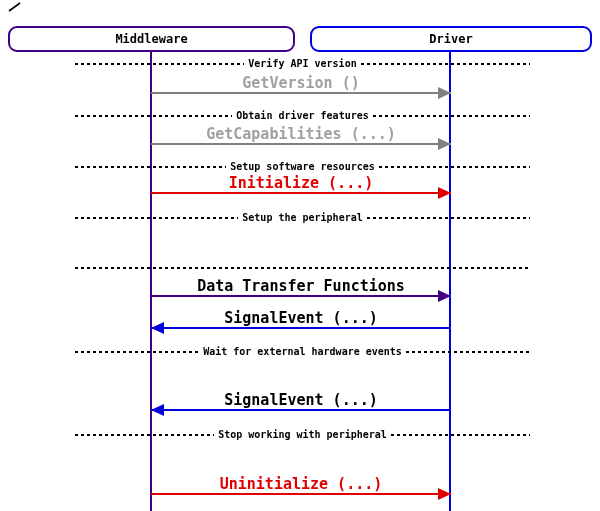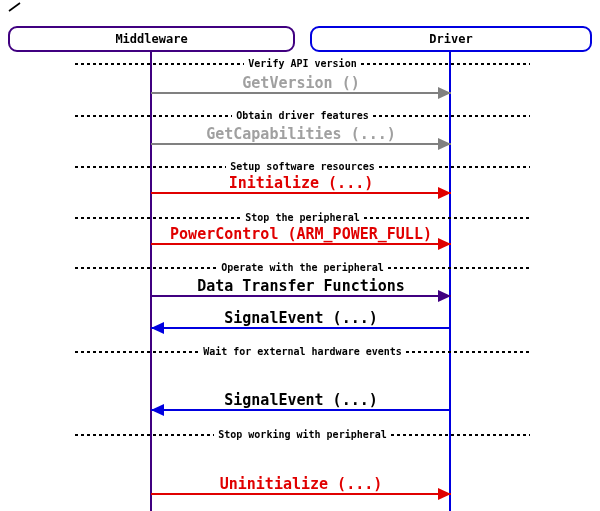--- a/index.html
+++ b/index.html
@@ -114,34 +114,27 @@
 
   <div class="msg red" style="top:176px">
     <div class="msg-label">Initialize (...)</div>
     <div class="msg-line">
       <span class="head right"></span>
     </div>
   </div>
 
   <div class="sep" style="top:211px">
     <span class="dash"></span>
-    <span class="sep-text">Stop the peripheral</span>
+    <span class="sep-text">Setup the peripheral</span>
     <span class="dash"></span>
   </div>
 
-  <div class="msg red" style="top:227px">
-    <div class="msg-label">PowerControl (ARM_POWER_FULL)</div>
-    <div class="msg-line">
-      <span class="head right"></span>
-    </div>
-  </div>
 
   <div class="sep" style="top:261px">
     <span class="dash"></span>
-    <span class="sep-text">Operate with the peripheral</span>
     <span class="dash"></span>
   </div>
 
   <div class="msg indigo" style="top:279px">
     <div class="msg-label">Data Transfer Functions</div>
     <div class="msg-line">
       <span class="head right"></span>
     </div>
   </div>
 

